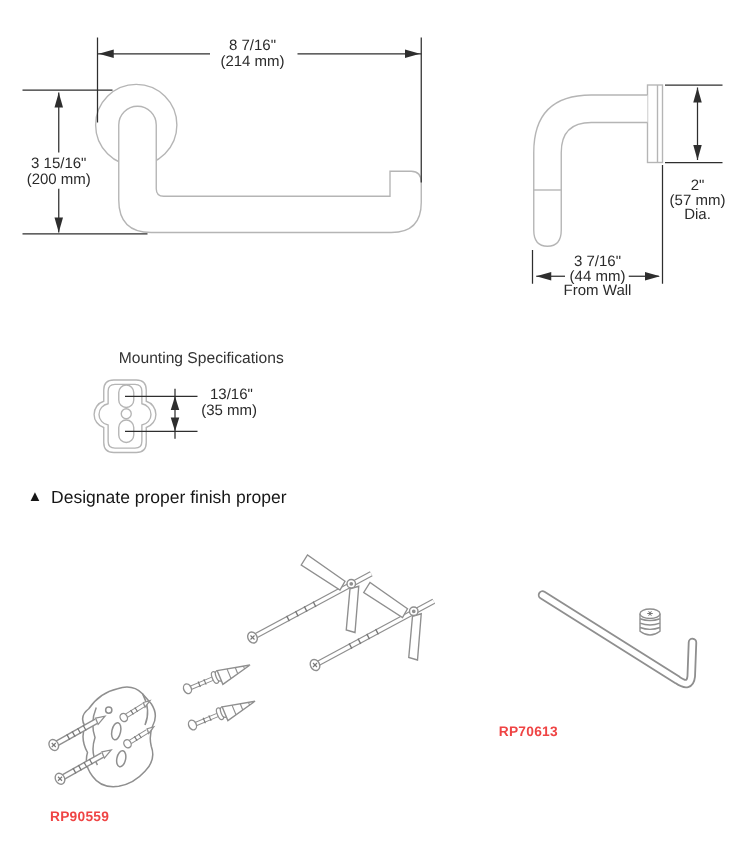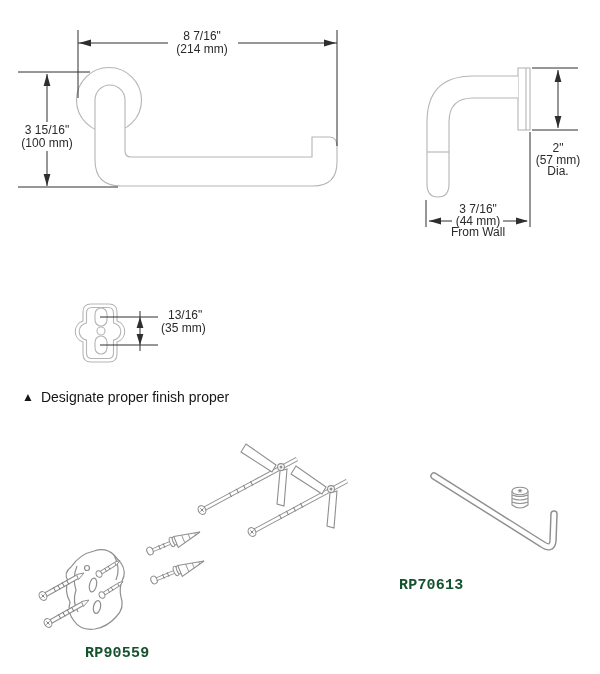--- a/index.html
+++ b/index.html
@@ -6,21 +6,21 @@
   .sheet{position:relative;width:600px;height:674px;background:#fff;
          font-family:"Liberation Sans",sans-serif;overflow:hidden;}
   .art{position:absolute;left:0;top:0;}
   .txt{position:absolute;color:#2a2a2a;white-space:nowrap;}
   .dim{font-size:12px;line-height:13px;text-align:center;}
   .dim3{font-size:12px;line-height:11.5px;text-align:center;}
   .mtitle{font-size:12.5px;line-height:14px;color:#333;}
   .mdim{font-size:12px;line-height:12px;}
   .note{display:flex;align-items:center;gap:7px;font-size:14px;color:#161616;}
   .note .tri{font-size:12px;line-height:14px;}
-  .plabel{font-weight:bold;font-size:15px;line-height:16px;color:#14532d;letter-spacing:.2px;font-family:Liberation Mono, monospace;}
+  .plabel{font-weight:bold;font-size:11px;line-height:16px;color:#ef4444;letter-spacing:.2px;}
 </style>
 </head>
 <body>
 
 <div class="sheet">
 
 <svg class="art" width="600" height="674" viewBox="0 0 600 674">
   <defs>
     <g id="screw-long">
       <line x1="2" y1="-1" x2="34" y2="-19" stroke="#8f8f8f" stroke-width="5"></line>
@@ -163,41 +163,42 @@
   </g>
 </svg>
 
 <div class="txt dim" style="left:148px;top:30px;width:108px;">
   <div>8 7/16"</div>
   <div>(214 mm)</div>
 </div>
 
 <div class="txt dim" style="left:7px;top:124px;width:80px;">
   <div>3 15/16"</div>
-  <div>(100 mm)</div>
+  <div>(200 mm)</div>
 </div>
 
 <div class="txt dim3" style="left:519px;top:143px;width:78px;">
   <div>2"</div>
   <div>(57 mm)</div>
   <div>Dia.</div>
 </div>
 
 <div class="txt dim3" style="left:438px;top:204px;width:80px;">
   <div>3 7/16"</div>
   <div>(44 mm)</div>
   <div>From Wall</div>
 </div>
 
+<div class="txt mtitle" style="left:95px;top:279px;">Mounting Specifications</div>
 
 <div class="txt mdim" style="left:168px;top:309px;">13/16"</div>
 <div class="txt mdim" style="left:161px;top:322px;">(35 mm)</div>
 
 <div class="txt note" style="left:22px;top:389px;">
   <span class="tri">▲</span>
   <span>Designate proper finish proper</span>
 </div>
 
-<div class="txt plabel" style="left:40px;top:646px;margin-left:45px;">RP90559</div>
+<div class="txt plabel" style="left:40px;top:646px;">RP90559</div>
 
 <div class="txt plabel" style="left:399px;top:578px;">RP70613</div>
 
 </div>
 
 </body></html>

